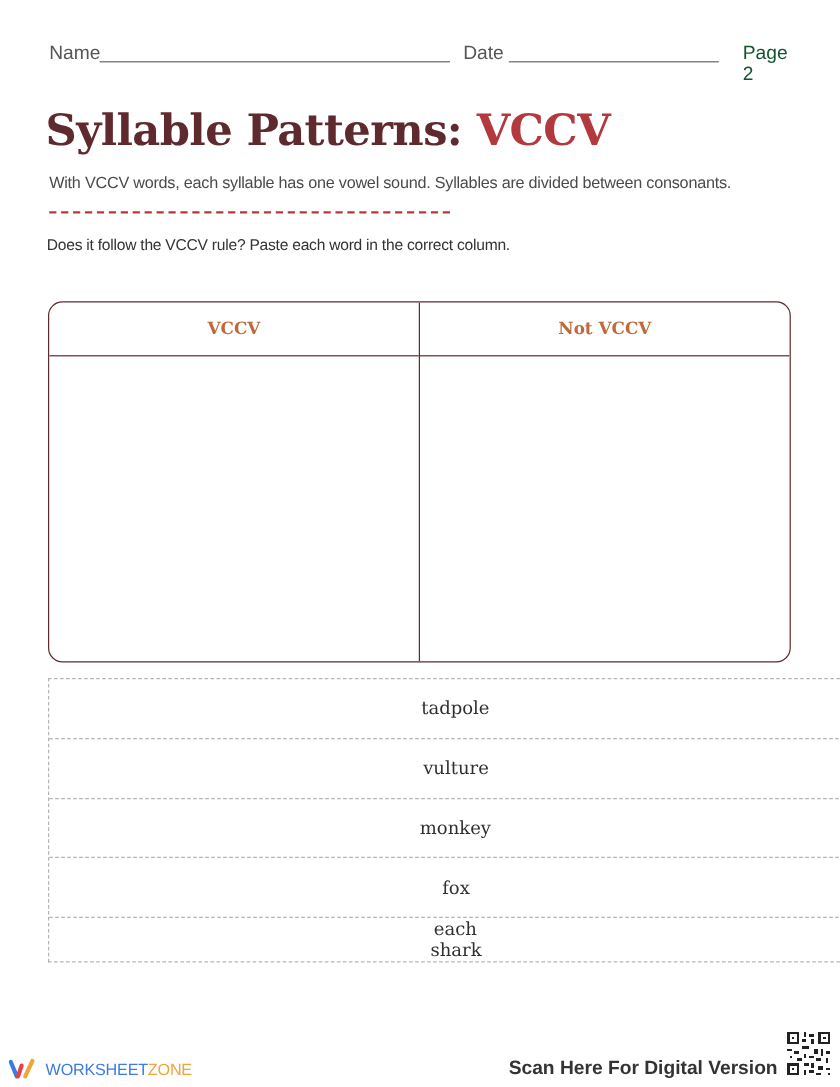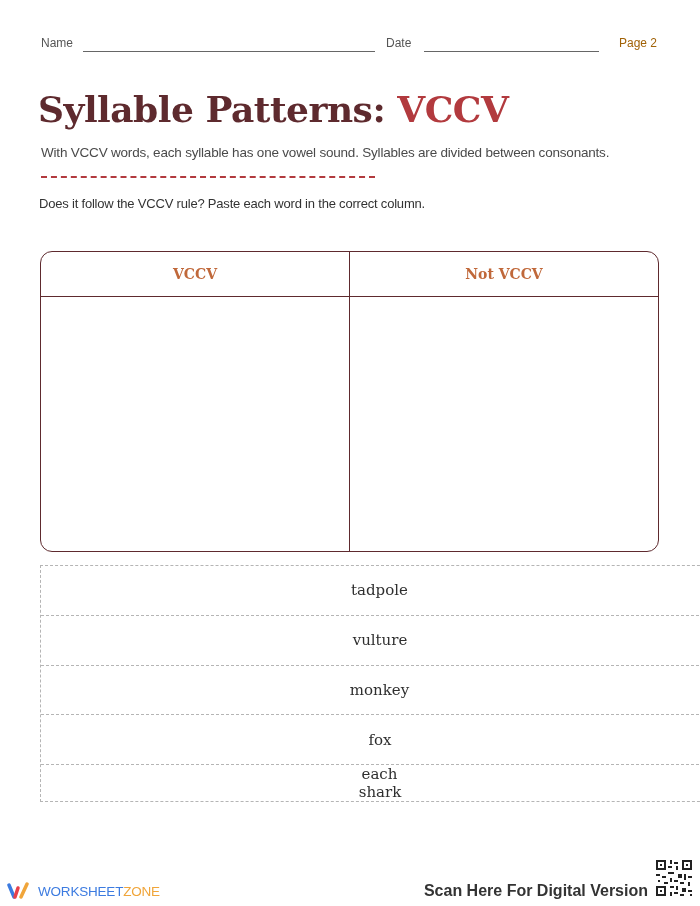--- a/index.html
+++ b/index.html
@@ -1,19 +1,19 @@
 <!DOCTYPE html>
 <html><head>
 <meta charset="utf-8">
 <style>
   * { box-sizing: border-box; margin: 0; padding: 0; }
   html, body { width: 700px; height: 906px; background: #ffffff; overflow: hidden; }
   body { position: relative; font-family: "Liberation Sans", sans-serif; color: #3a3a3a; }
 
-  .header-row { position: absolute; top: 36px; left: 41px; width: 620px; height: 20px; font-size: 12px; color: #555; }
+  .header-row { position: absolute; top: 36px; left: 41px; width: 620px; height: 20px; font-size: 16px; color: #555; }
   .header-row .lbl { position: absolute; top: 0; }
   .header-row .line { position: absolute; top: 15px; height: 1px; background: #666; }
 
   .title { position: absolute; left: 38px; top: 88px; font-family: "DejaVu Serif", serif; font-weight: bold; font-size: 36px; letter-spacing: -0.5px; color: #5e2a2e; white-space: nowrap; }
   .title .accent { color: #b23a3e; }
 
   .subtitle { position: absolute; left: 41px; top: 145px; font-size: 13.5px; color: #4a4a4a; letter-spacing: -0.2px; white-space: nowrap; }
 
   .divider { position: absolute; left: 41px; top: 176px; width: 334px; height: 0; border-top: 2px dashed #b23a3e; }
 
@@ -41,21 +41,21 @@
   .qr { position: absolute; left: 654px; top: 858px; width: 40px; height: 40px; }
 </style>
 </head>
 <body>
 
 <div class="header-row">
   <span class="lbl" style="left:0">Name</span>
   <div class="line" style="left:42px;width:292px"></div>
   <span class="lbl" style="left:345px">Date</span>
   <div class="line" style="left:383px;width:175px"></div>
-  <span class="lbl" style="left:578px;color:#a16207">Page 2</span>
+  <span class="lbl" style="left:578px;color:#14532d">Page 2</span>
 </div>
 
 <h1 class="title"><span>Syllable Patterns: </span><span class="accent">VCCV</span></h1>
 
 <p class="subtitle">With VCCV words, each syllable has one vowel sound. Syllables are divided between consonants.</p>
 
 <div class="divider"></div>
 
 <div class="part">
   <div>Does it follow the VCCV rule? Paste each word in the correct column.</div>

